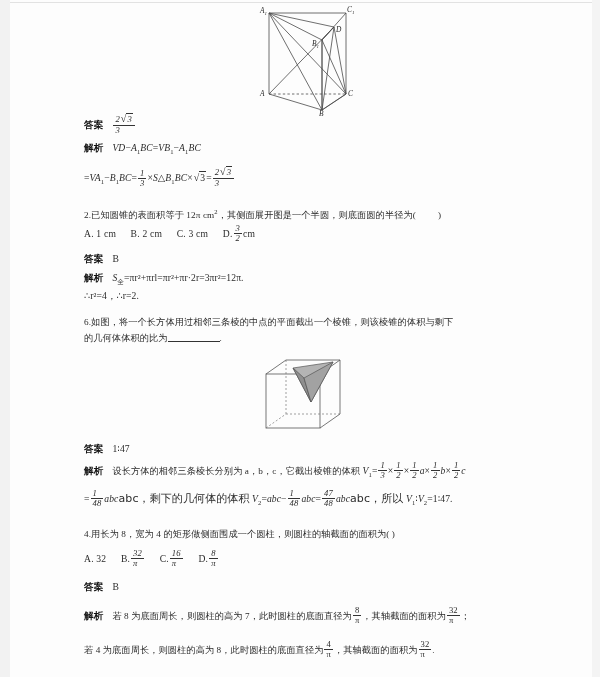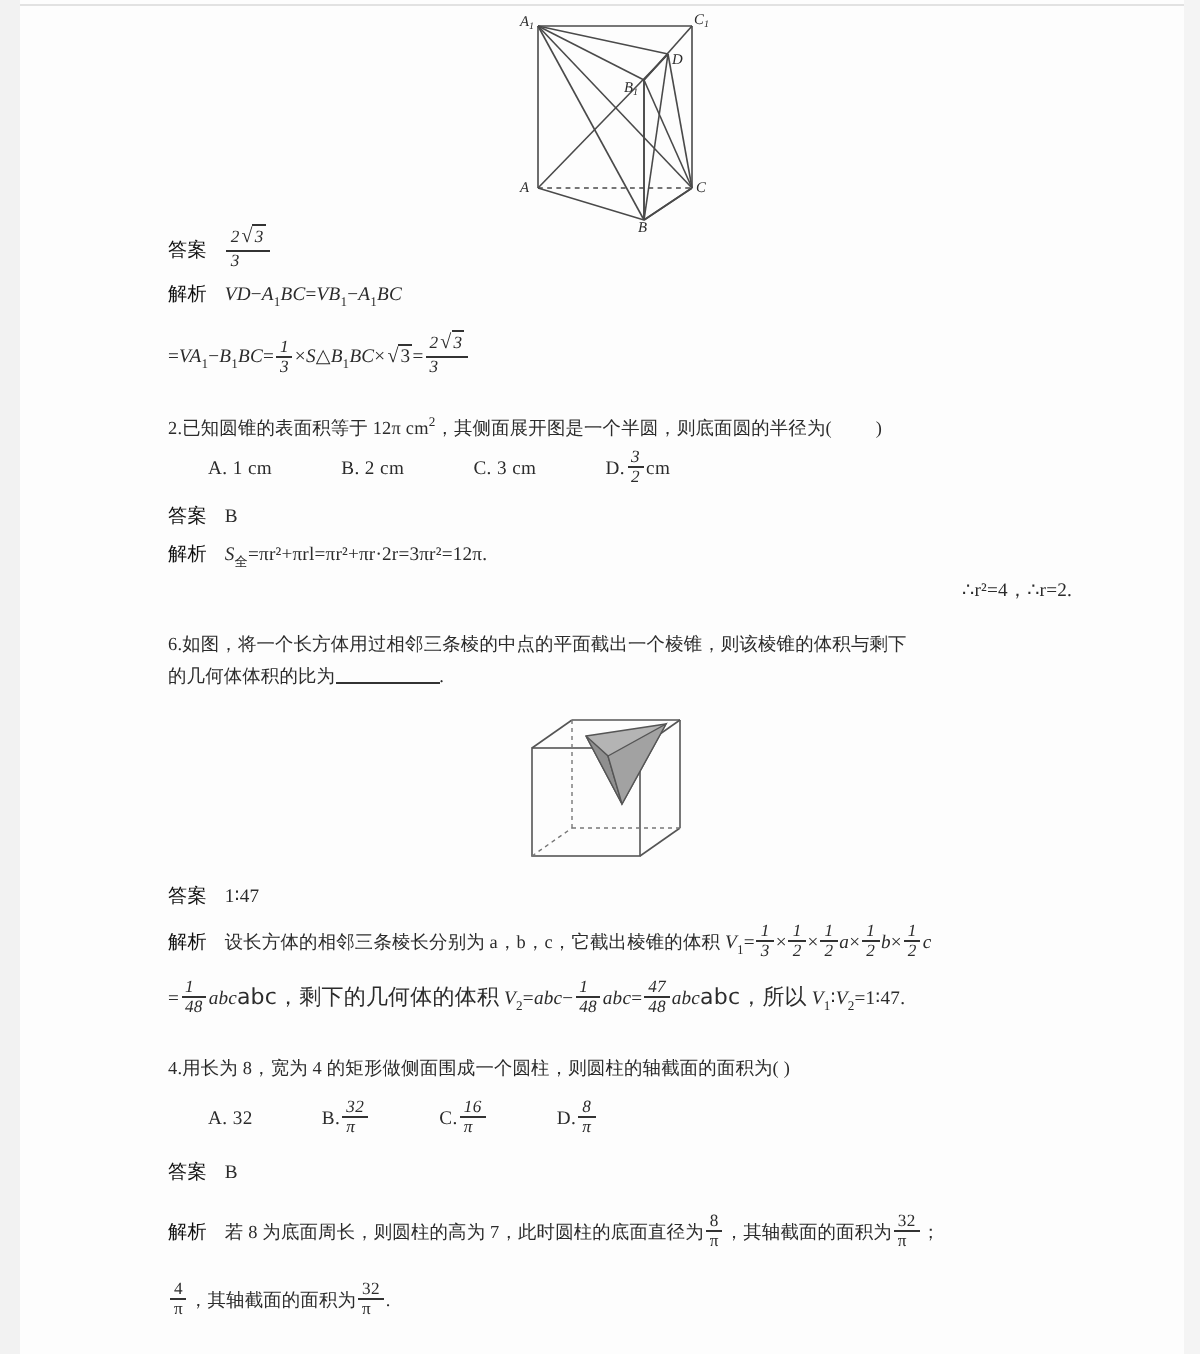--- a/index.html
+++ b/index.html
@@ -74,37 +74,37 @@
     letter-spacing: 0.1px;
     white-space: nowrap;
     color: #2b2b2b;
   }
   .cn {
     font-family: "DejaVu Sans", "Liberation Sans", sans-serif;
     font-size: 11px;
   }
   .lbl {
     font-family: "DejaVu Sans", "Liberation Sans", sans-serif;
-    font-weight: normal;
+    font-weight: bold;
     font-size: 9.6px;
     color: #111;
     margin-right: 9px;
   }
   .math {
     font-family: "Liberation Serif", "DejaVu Serif", serif;
     font-style: italic;
     font-size: 9.6px;
   }
   .up { font-style: normal; }
   .qnum {
     font-family: Liberation Serif, serif;
     font-size: 9.2px;
   }
   .opts { letter-spacing: 0.2px; }
-  .opt { margin-right: 12px; font-size: 9.6px; margin-left: 20px; }
+  .opt { margin-right: 12px; font-size: 9.6px; }
   .optlbl { font-style: normal; }
 
   
   .frac {
     display: inline-block;
     vertical-align: -0.52em;
     text-align: left;
     font-size: 8.6px;
     line-height: 1.08;
     margin: 0 1px;
@@ -231,21 +231,21 @@
       <span class="opt math"><span class="optlbl">D.</span><span class="frac"><span class="num">3</span><span class="den">2</span></span><span class="up">cm</span></span>
     </div>
 
     <div class="row" style="top:252px;">
       <span class="lbl">答案</span><span class="math up">B</span>
     </div>
 
     <div class="row" style="top:271px;">
       <span class="lbl">解析</span><span class="math"><span>S</span><sub class="s cn">全</sub><span class="up">=πr²+πrl=πr²+πr·2r=3πr²=12π.</span></span>
     </div>
-    <div class="row" style="top:289px;text-align:right;">
+    <div class="row" style="top:289px;">
       <span class="math up">∴r²=4，∴r=2.</span>
     </div>
 
     <div class="row" style="top:316px;">
       <span class="qnum">6.如图，将一个长方体用过相邻三条棱的中点的平面截出一个棱锥，则该棱锥的体积与剩下</span>
     </div>
     <div class="row" style="top:332px;">
       <span class="qnum"><span>的几何体体积的比为</span><span class="blank"></span><span>.</span></span>
     </div>
 
@@ -274,17 +274,17 @@
 
     <div class="row" style="top:580px;">
       <span class="lbl">答案</span><span class="math up">B</span>
     </div>
 
     <div class="row" style="top:606px;">
       <span class="lbl">解析</span><span class="qnum"><span>若 8 为底面周长，则圆柱的高为 7，此时圆柱的底面直径为</span><span class="frac"><span class="num">8</span><span class="den">π</span></span><span>，其轴截面的面积为</span><span class="frac"><span class="num">32</span><span class="den">π</span></span><span>；</span></span>
     </div>
 
     <div class="row" style="top:640px;">
-      <span class="qnum"><span class="frac"><span class="num">4</span><span class="den">π</span></span><span>，其轴截面的面积为</span><span class="frac"><span class="num">32</span><span class="den">π</span></span><span>.</span></span>
+      <span class="qnum"><span>若 4 为底面周长，则圆柱的高为 8，此时圆柱的底面直径为</span><span class="frac"><span class="num">4</span><span class="den">π</span></span><span>，其轴截面的面积为</span><span class="frac"><span class="num">32</span><span class="den">π</span></span><span>.</span></span>
     </div>
 
   </div>
 </div>
 
 </body></html>

